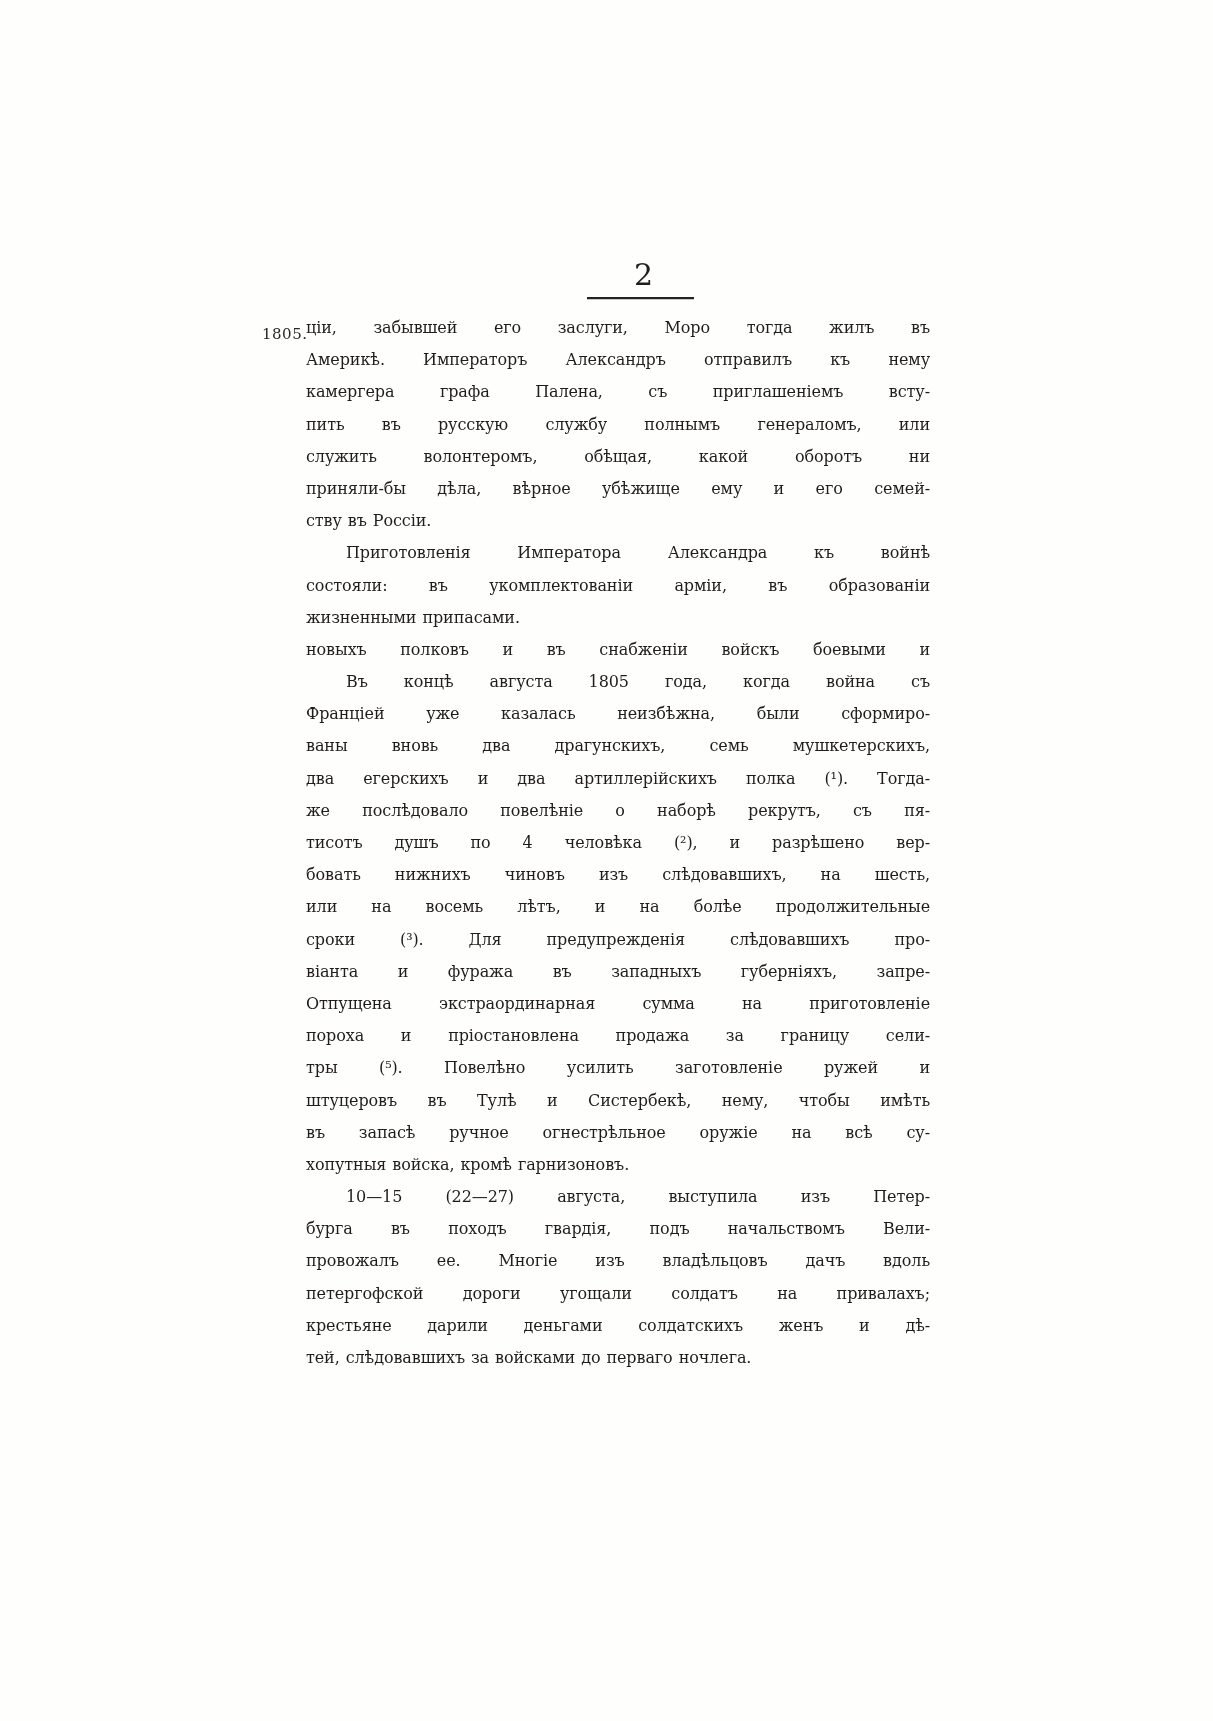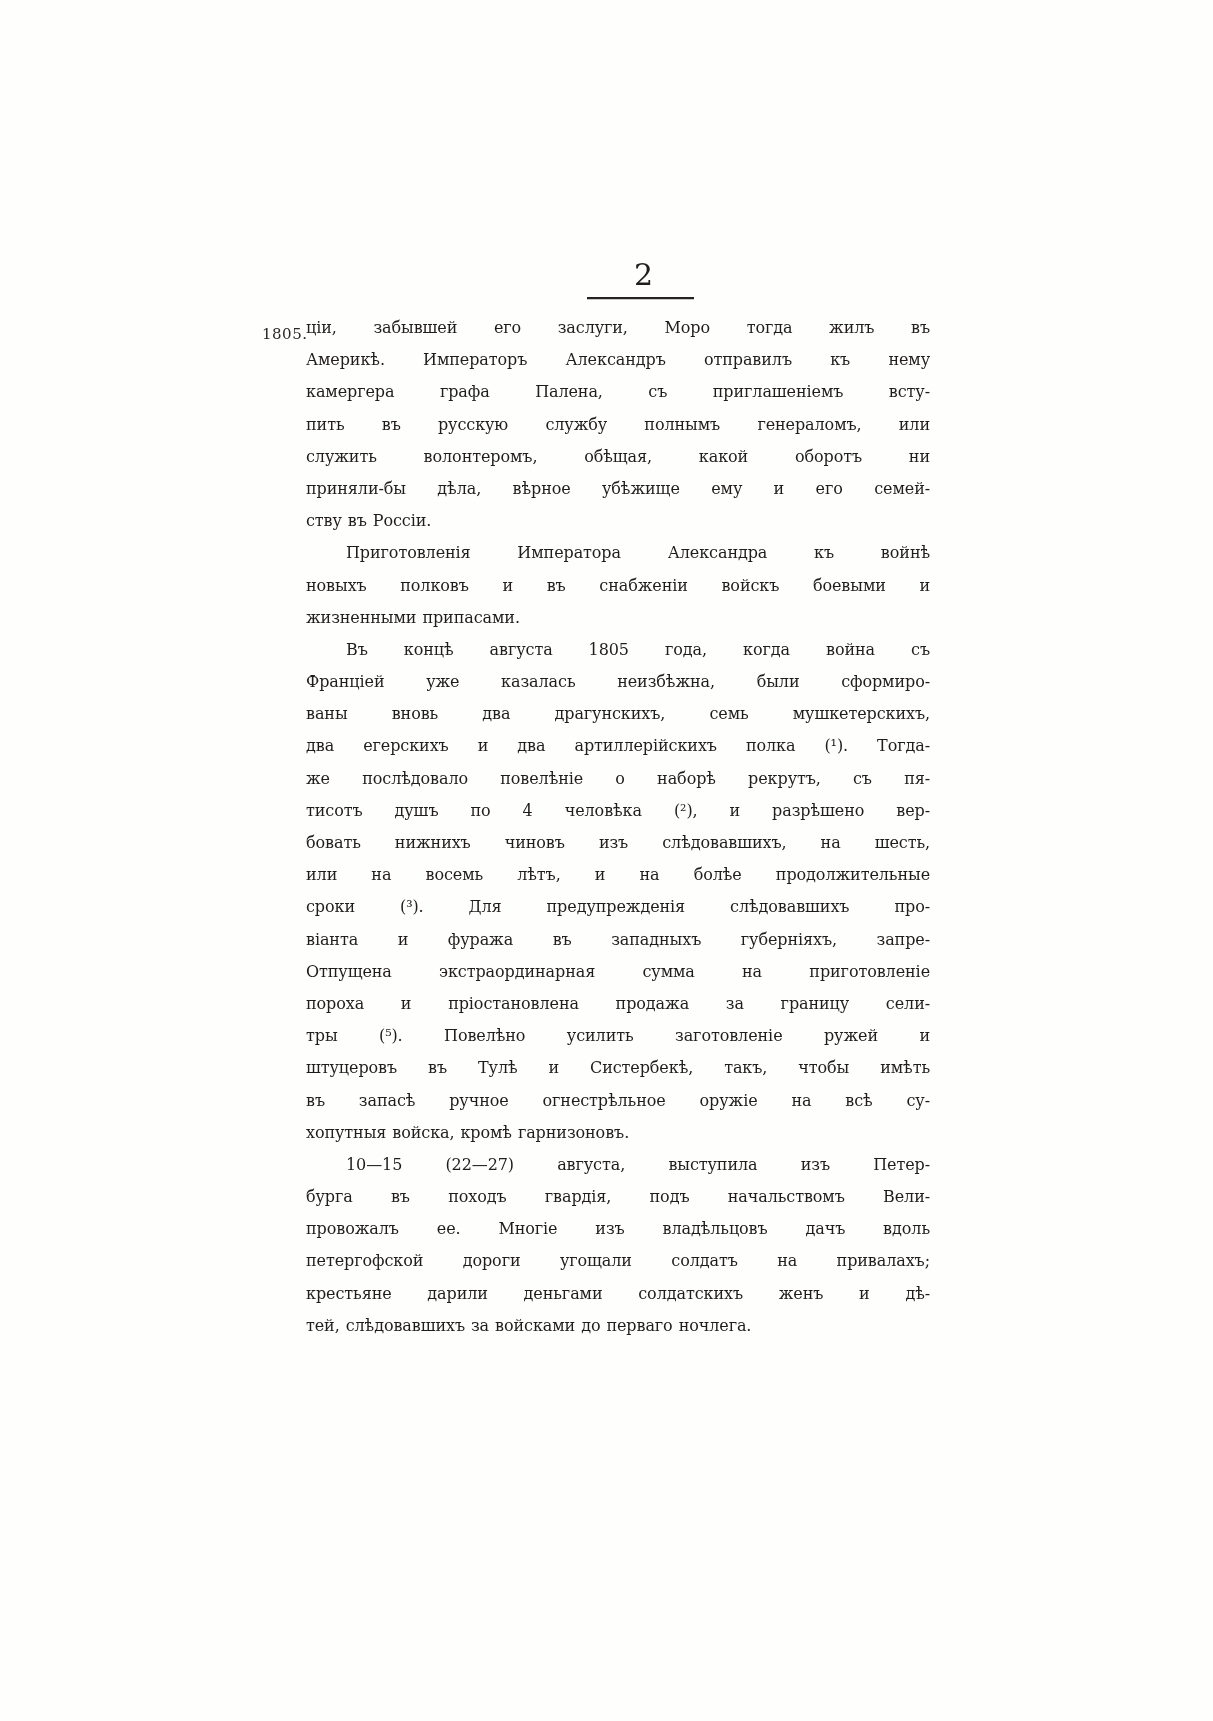--- a/index.html
+++ b/index.html
@@ -63,36 +63,37 @@
   <div class="margin-note">1805.</div>
   <div class="text">
       <div class="line">ціи, забывшей его заслуги, Моро тогда жилъ въ</div>
       <div class="line">Америкѣ. Императоръ Александръ отправилъ къ нему</div>
       <div class="line">камергера графа Палена, съ приглашеніемъ всту-</div>
       <div class="line">пить въ русскую службу полнымъ генераломъ, или</div>
       <div class="line">служить волонтеромъ, обѣщая, какой оборотъ ни</div>
       <div class="line">приняли-бы дѣла, вѣрное убѣжище ему и его семей-</div>
       <div class="line pend">ству въ Россіи.</div>
       <div class="line pstart">Приготовленія Императора Александра къ войнѣ</div>
+      <div class="line">состояли: въ укомплектованіи арміи, въ образованіи</div>
+      <div class="line pend">жизненными припасами.</div>
       <div class="line">новыхъ полковъ и въ снабженіи войскъ боевыми и</div>
-      <div class="line pend">жизненными припасами.</div>
       <div class="line pstart">Въ концѣ августа 1805 года, когда война съ</div>
       <div class="line">Франціей уже казалась неизбѣжна, были сформиро-</div>
       <div class="line">ваны вновь два драгунскихъ, семь мушкетерскихъ,</div>
       <div class="line">два егерскихъ и два артиллерійскихъ полка (¹). Тогда-</div>
       <div class="line">же послѣдовало повелѣніе о наборѣ рекрутъ, съ пя-</div>
       <div class="line">тисотъ душъ по 4 человѣка (²), и разрѣшено вер-</div>
       <div class="line">бовать нижнихъ чиновъ изъ слѣдовавшихъ, на шесть,</div>
       <div class="line">или на восемь лѣтъ, и на болѣе продолжительные</div>
       <div class="line">сроки (³). Для предупрежденія слѣдовавшихъ про-</div>
       <div class="line">віанта и фуража въ западныхъ губерніяхъ, запре-</div>
       <div class="line">Отпущена экстраординарная сумма на приготовленіе</div>
       <div class="line">пороха и пріостановлена продажа за границу сели-</div>
       <div class="line">тры (⁵). Повелѣно усилить заготовленіе ружей и</div>
-      <div class="line">штуцеровъ въ Тулѣ и Систербекѣ, такъ, чтобы имѣть</div>
+      <div class="line">штуцеровъ въ Тулѣ и Систербекѣ, нему, чтобы имѣть</div>
       <div class="line">въ запасѣ ручное огнестрѣльное оружіе на всѣ су-</div>
       <div class="line pend">хопутныя войска, кромѣ гарнизоновъ.</div>
       <div class="line pstart">10—15 (22—27) августа, выступила изъ Петер-</div>
       <div class="line">бурга въ походъ гвардія, подъ начальствомъ Вели-</div>
       <div class="line">провожалъ ее. Многіе изъ владѣльцовъ дачъ вдоль</div>
       <div class="line">петергофской дороги угощали солдатъ на привалахъ;</div>
       <div class="line">крестьяне дарили деньгами солдатскихъ женъ и дѣ-</div>
       <div class="line pend">тей, слѣдовавшихъ за войсками до перваго ночлега.</div>
     </div>
 </div>

